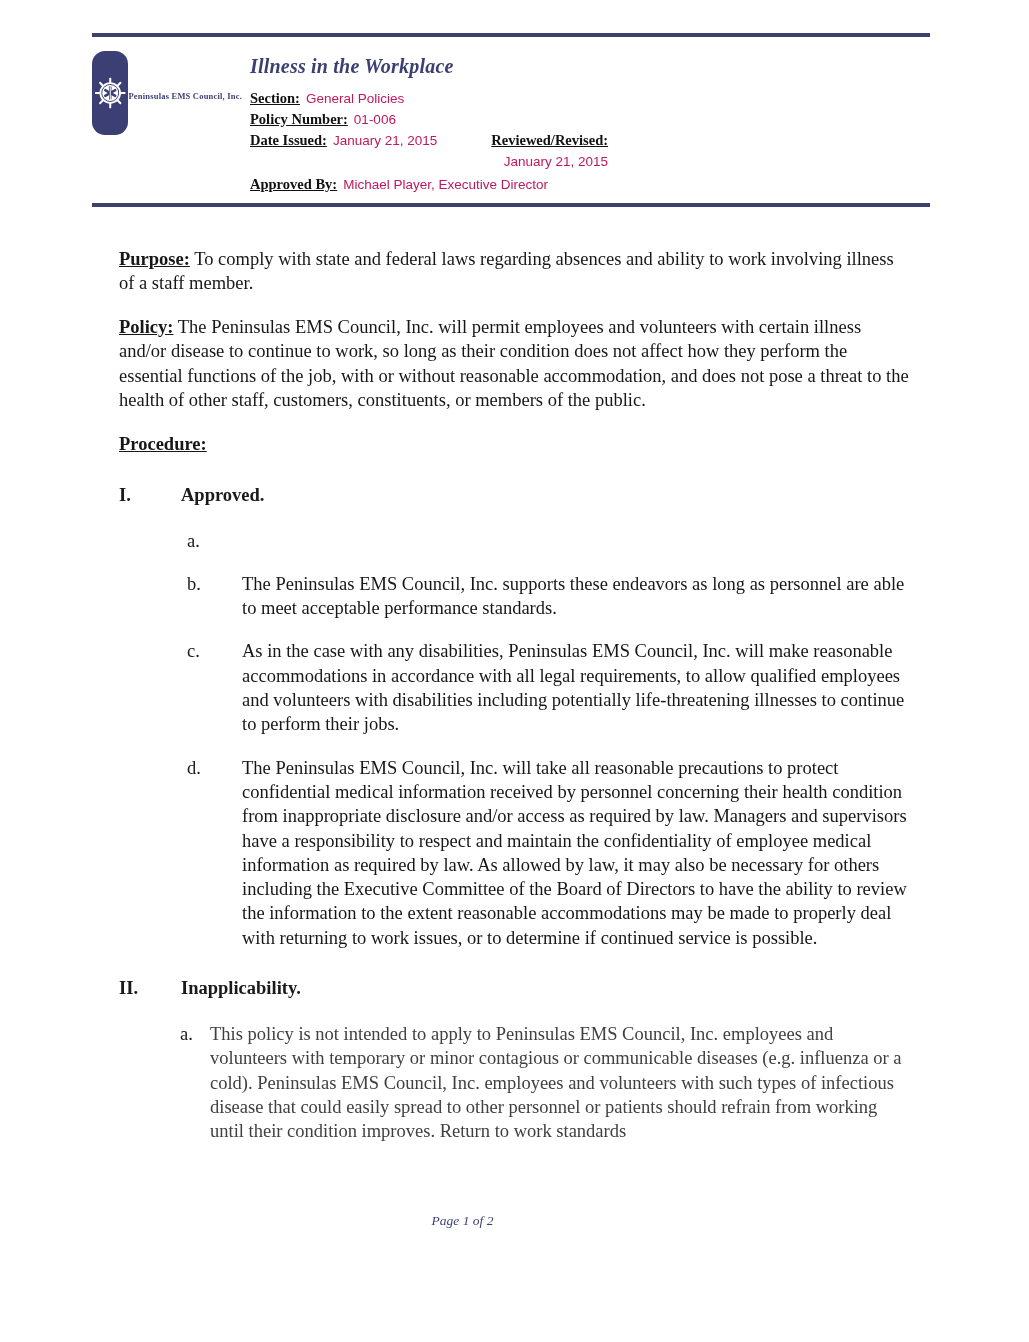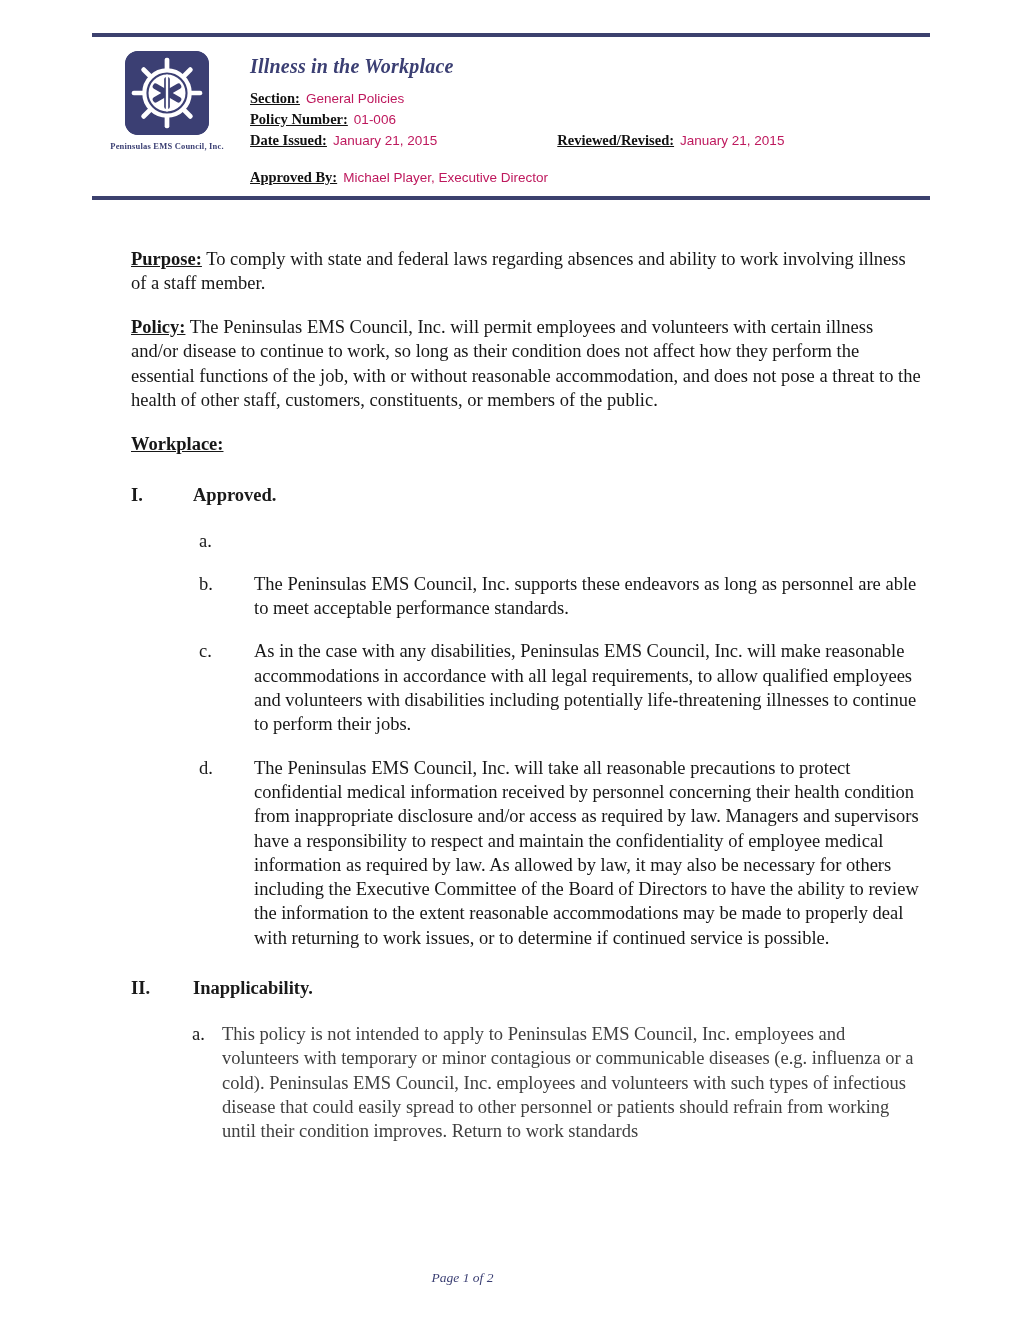--- a/index.html
+++ b/index.html
@@ -38,21 +38,21 @@
   .header-inner {
     display: flex;
     align-items: flex-start;
     padding: 10px 0 8px 0;
   }
 
   .logo-block {
     width: 150px;
     flex: 0 0 150px;
     display: flex;
-    flex-direction: column;
+    flex-direction: row;
     align-items: center;
     padding-top: 4px;
   }
   .logo-mark {
     width: 84px;
     height: 84px;
     background: #3b3f73;
     border-radius: 13px;
     display: block;
   }
@@ -103,32 +103,33 @@
     white-space: nowrap;
   }
   .meta-row-split {
     display: flex;
     align-items: baseline;
     justify-content: flex-start;
   }
   .meta-right {
     display: flex;
     align-items: flex-end;
-    margin-left: 120px;
+    margin-left: 54px;
+    flex-direction: column;
   }
   .meta-approved {
-    margin-top: 16px;
+    margin-top: 2px;
     display: flex;
     align-items: center;
   }
 
   
   .content {
     position: absolute;
-    left: 131px;
+    left: 119px;
     top: 228px;
     width: 790px;
   }
   .para {
     font-size: 18.5px;
     line-height: 24.3px;
     text-align: left;
     margin-bottom: 20px;
     color: #171717;
   }
@@ -183,21 +184,21 @@
   .item-body-wide {
     flex: 1 1 auto;
     color: #404040;
     padding-right: 0px;
   }
 
   
   .footer {
     position: absolute;
     left: 0;
-    top: 1270px;
+    top: 1213px;
     width: 925px;
     text-align: center;
     font-style: italic;
     font-size: 13.5px;
     color: #3b3f73;
     font-family: "Liberation Serif", "DejaVu Serif", serif;
   }
 </style>
 </head>
 <body>
@@ -267,21 +268,21 @@
 
     </div>
   </div>
 
   <div class="content">
 
     <p class="para"><span class="lead">Purpose:</span><span> To comply with state and federal laws regarding absences and ability to work involving illness of a staff member.</span></p>
 
     <p class="para"><span class="lead">Policy:</span><span> The Peninsulas EMS Council, Inc. will permit employees and volunteers with certain illness and/or disease to continue to work, so long as their condition does not affect how they perform the essential functions of the job, with or without reasonable accommodation, and does not pose a threat to the health of other staff, customers, constituents, or members of the public.</span></p>
 
-    <p class="para"><span class="heading-underline">Workplace:</span></p>
+    <p class="para"><span class="heading-underline">Procedure:</span></p>
 
     <div class="sec-head">
       <span class="sec-num">I.</span>
       <span class="sec-title">Approved.</span>
     </div>
 
     <div class="item">
       <span class="item-marker">a.</span>
     </div>
 

